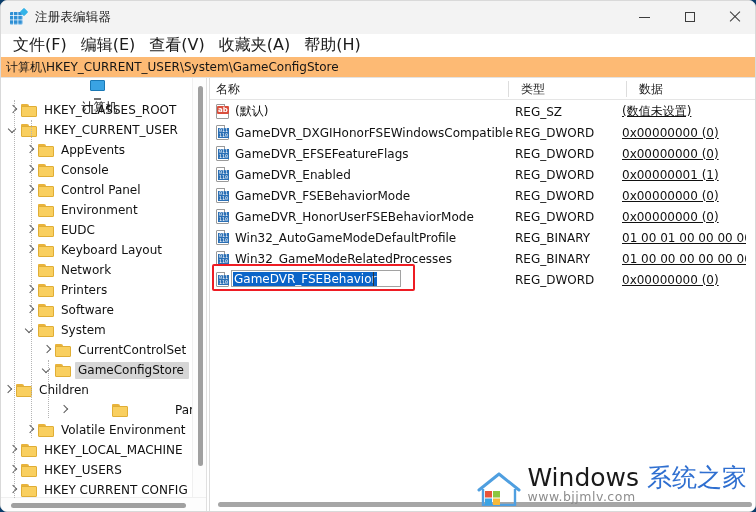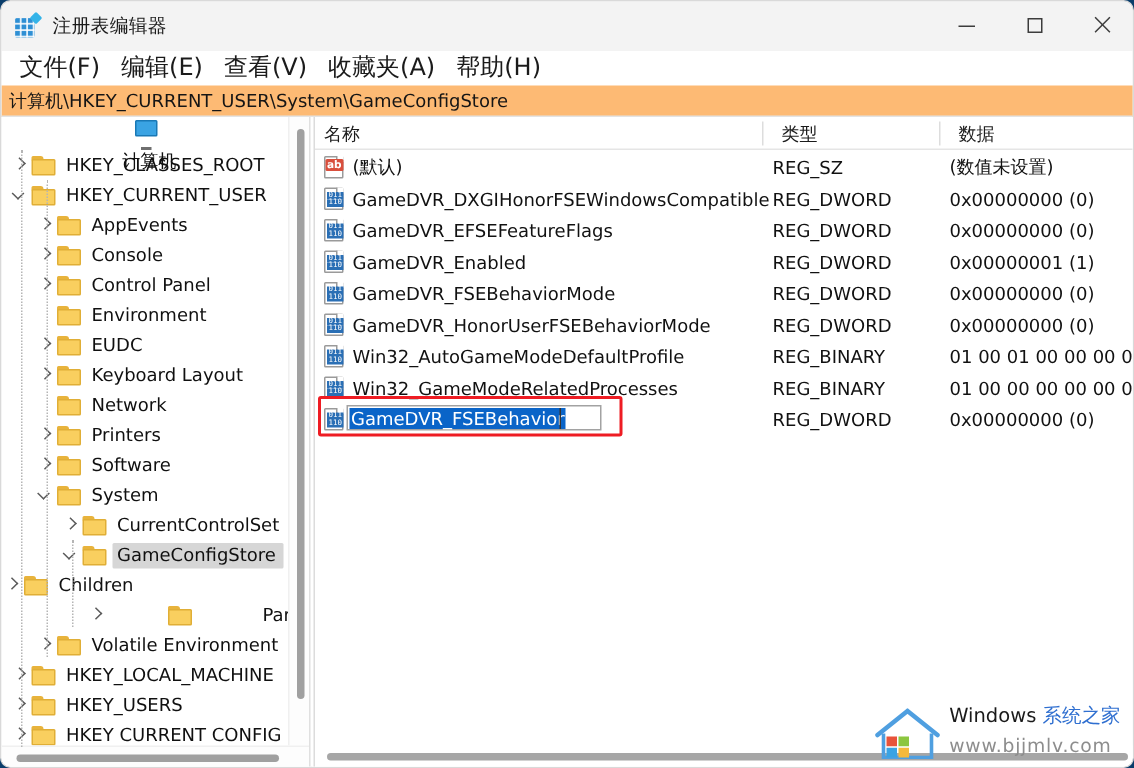--- a/index.html
+++ b/index.html
@@ -267,21 +267,21 @@
   .row {
     height: 21px;
     position: relative;
     display: flex; align-items: center;
     font-size: 12px; color: #111111;
     font-family: "DejaVu Sans", "Liberation Sans", sans-serif;
     white-space: nowrap;
   }
   .row .c-name { position: absolute; left: 6px; display:flex; align-items:center; }
   .row .c-type { position: absolute; left: 305px; }
-  .row .c-data { position: absolute; left: 423px; overflow: hidden; width: 124px;}
+  .row .c-data { position: absolute; left: 412px; overflow: hidden; width: 124px; text-decoration: underline;}
 
   .vicon {
     width: 14px; height: 15px; margin-right: 5px; position: relative;
     flex: 0 0 14px;
   }
   .vicon .page {
     position:absolute; left:0; top:0; width:13px; height:15px;
     background:#ffffff; border:1px solid #9a9a9a;
     border-radius:1px;
   }
@@ -341,21 +341,21 @@
   }
   .wm-logo {
     position: relative; width: 48px; height: 44px; margin-right: 4px;
   }
   .wm-logo .house {
     position: absolute; left: 2px; bottom: 0;
     width: 44px; height: 34px;
   }
   .wm-text { margin-bottom: 2px; }
   .wm-line1 {
-    font-size: 13px; color: #1a1a1a;
+    font-size: 25px; color: #1a1a1a;
     font-family: "DejaVu Sans", "Liberation Sans", sans-serif;
     line-height: 22px;
   }
   .wm-line1 .cn { color: #2f6fd0; }
   .wm-line2 {
     font-size: 12.5px; color: #8d8d8d;
     font-family: "DejaVu Sans", "Liberation Sans", sans-serif;
     letter-spacing: .5px;
     line-height: 15px;
   }

